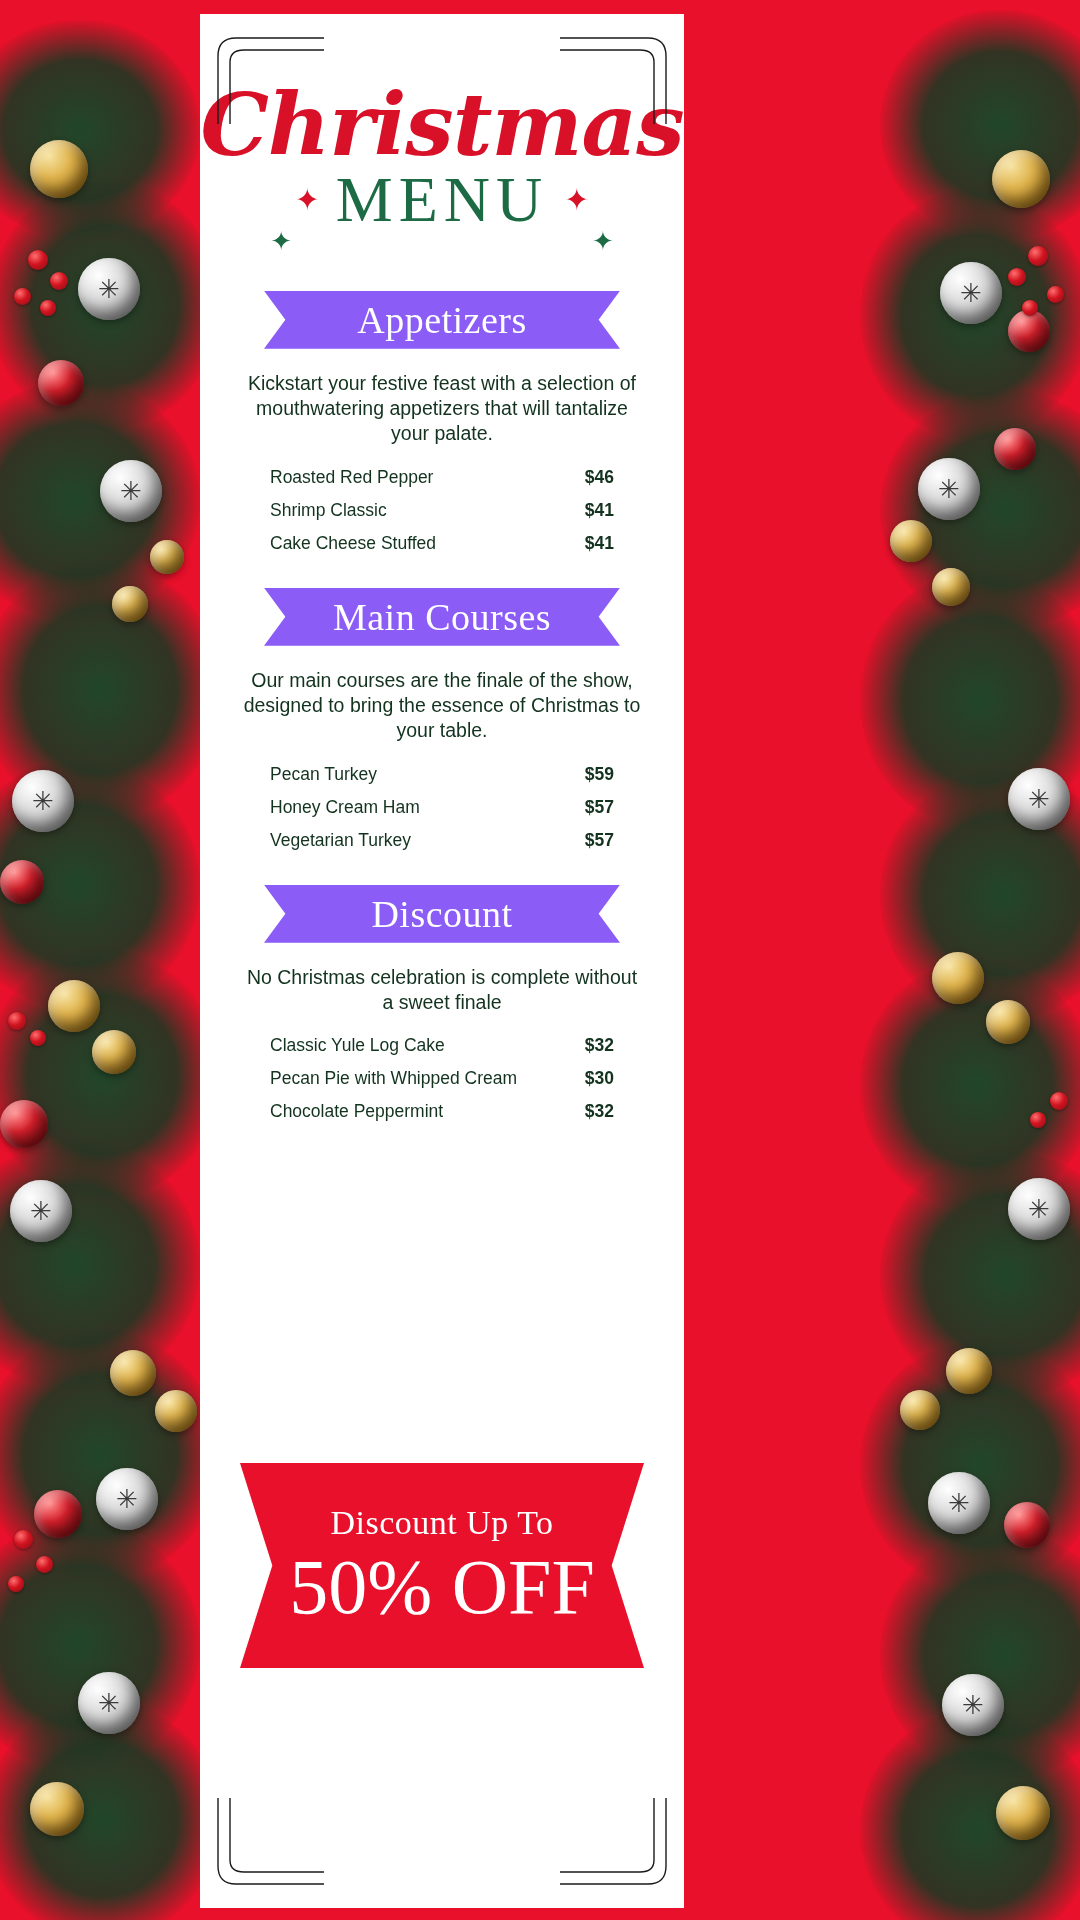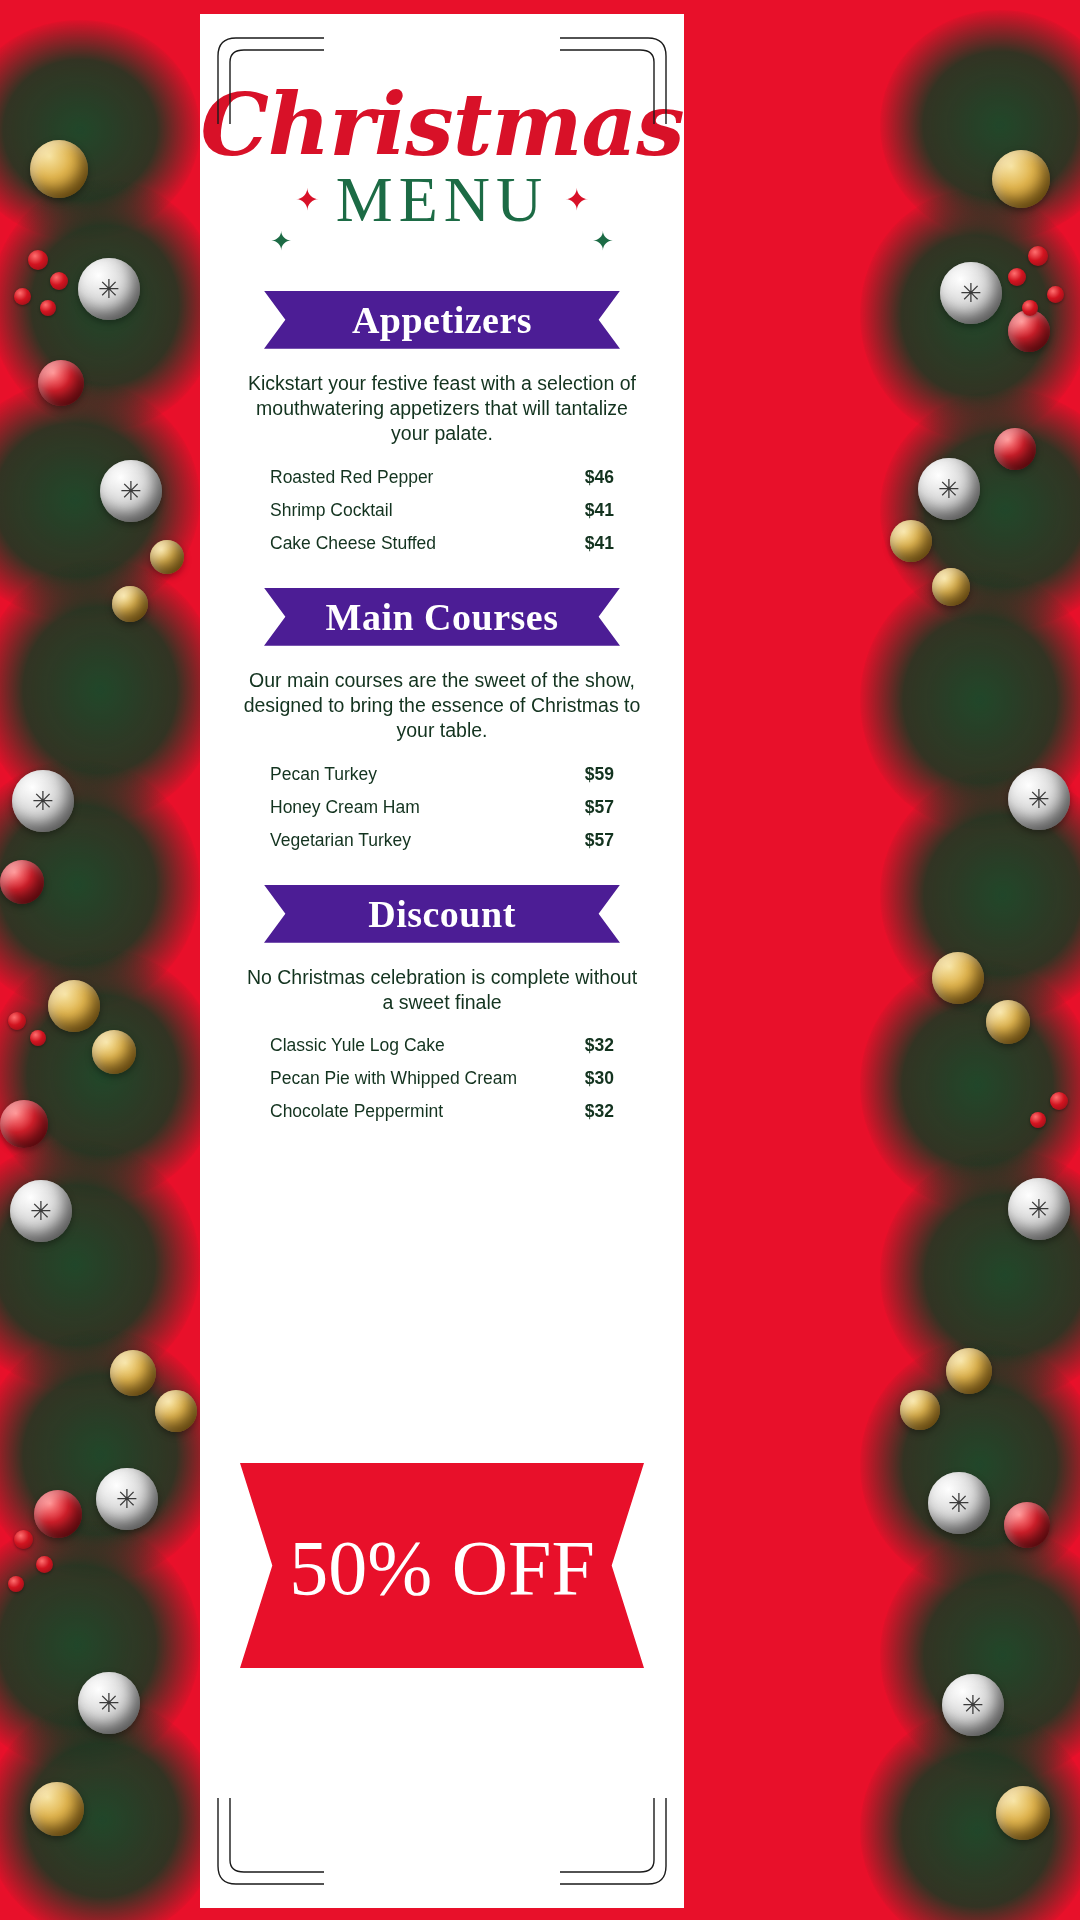--- a/index.html
+++ b/index.html
@@ -140,30 +140,29 @@
   .sparks-bottom span {
     color: #1c6b45;
     font-size: 26px;
   }
 
   
   .banner {
     margin: 16px auto;
     width: 356px;
     height: 58px;
-    background: #4c1d95;
+    background: #8b5cf6;
     color: #fff;
     font-family: "Liberation Serif", serif;
     font-size: 38px;
     display: flex;
     align-items: center;
     justify-content: center;
     clip-path: polygon(0 0, 100% 0, 94% 50%, 100% 100%, 0 100%, 6% 50%);
     letter-spacing: .5px;
-    font-weight: bold;
   }
 
   .section { margin-top: 34px; }
 
   .blurb {
     margin: 22px auto 0;
     width: 400px;
     text-align: center;
     color: #13331f;
     font-size: 19.5px;
@@ -363,33 +362,33 @@
 
     <div class="section">
       <div class="banner">Appetizers</div>
       <div class="blurb">Kickstart your festive feast with a selection of mouthwatering appetizers that will tantalize your palate.</div>
       <div class="items">
         <div class="item-row">
           <span class="item-name">Roasted Red Pepper</span>
           <span class="item-price">$46</span>
         </div>
         <div class="item-row">
-          <span class="item-name">Shrimp Cocktail</span>
+          <span class="item-name">Shrimp Classic</span>
           <span class="item-price">$41</span>
         </div>
         <div class="item-row">
           <span class="item-name">Cake Cheese Stuffed</span>
           <span class="item-price">$41</span>
         </div>
       </div>
     </div>
 
     <div class="section">
       <div class="banner">Main Courses</div>
-      <div class="blurb">Our main courses are the sweet of the show, designed to bring the essence of Christmas to your table.</div>
+      <div class="blurb">Our main courses are the finale of the show, designed to bring the essence of Christmas to your table.</div>
       <div class="items">
         <div class="item-row">
           <span class="item-name">Pecan Turkey</span>
           <span class="item-price">$59</span>
         </div>
         <div class="item-row">
           <span class="item-name">Honey Cream Ham</span>
           <span class="item-price">$57</span>
         </div>
         <div class="item-row">
@@ -412,17 +411,18 @@
           <span class="item-price">$30</span>
         </div>
         <div class="item-row">
           <span class="item-name">Chocolate Peppermint</span>
           <span class="item-price">$32</span>
         </div>
       </div>
     </div>
 
     <div class="discount">
+      <div class="discount-label">Discount Up To</div>
       <div class="discount-value">50% OFF</div>
     </div>
 
   </div>
 </div>
 
 </body></html>

